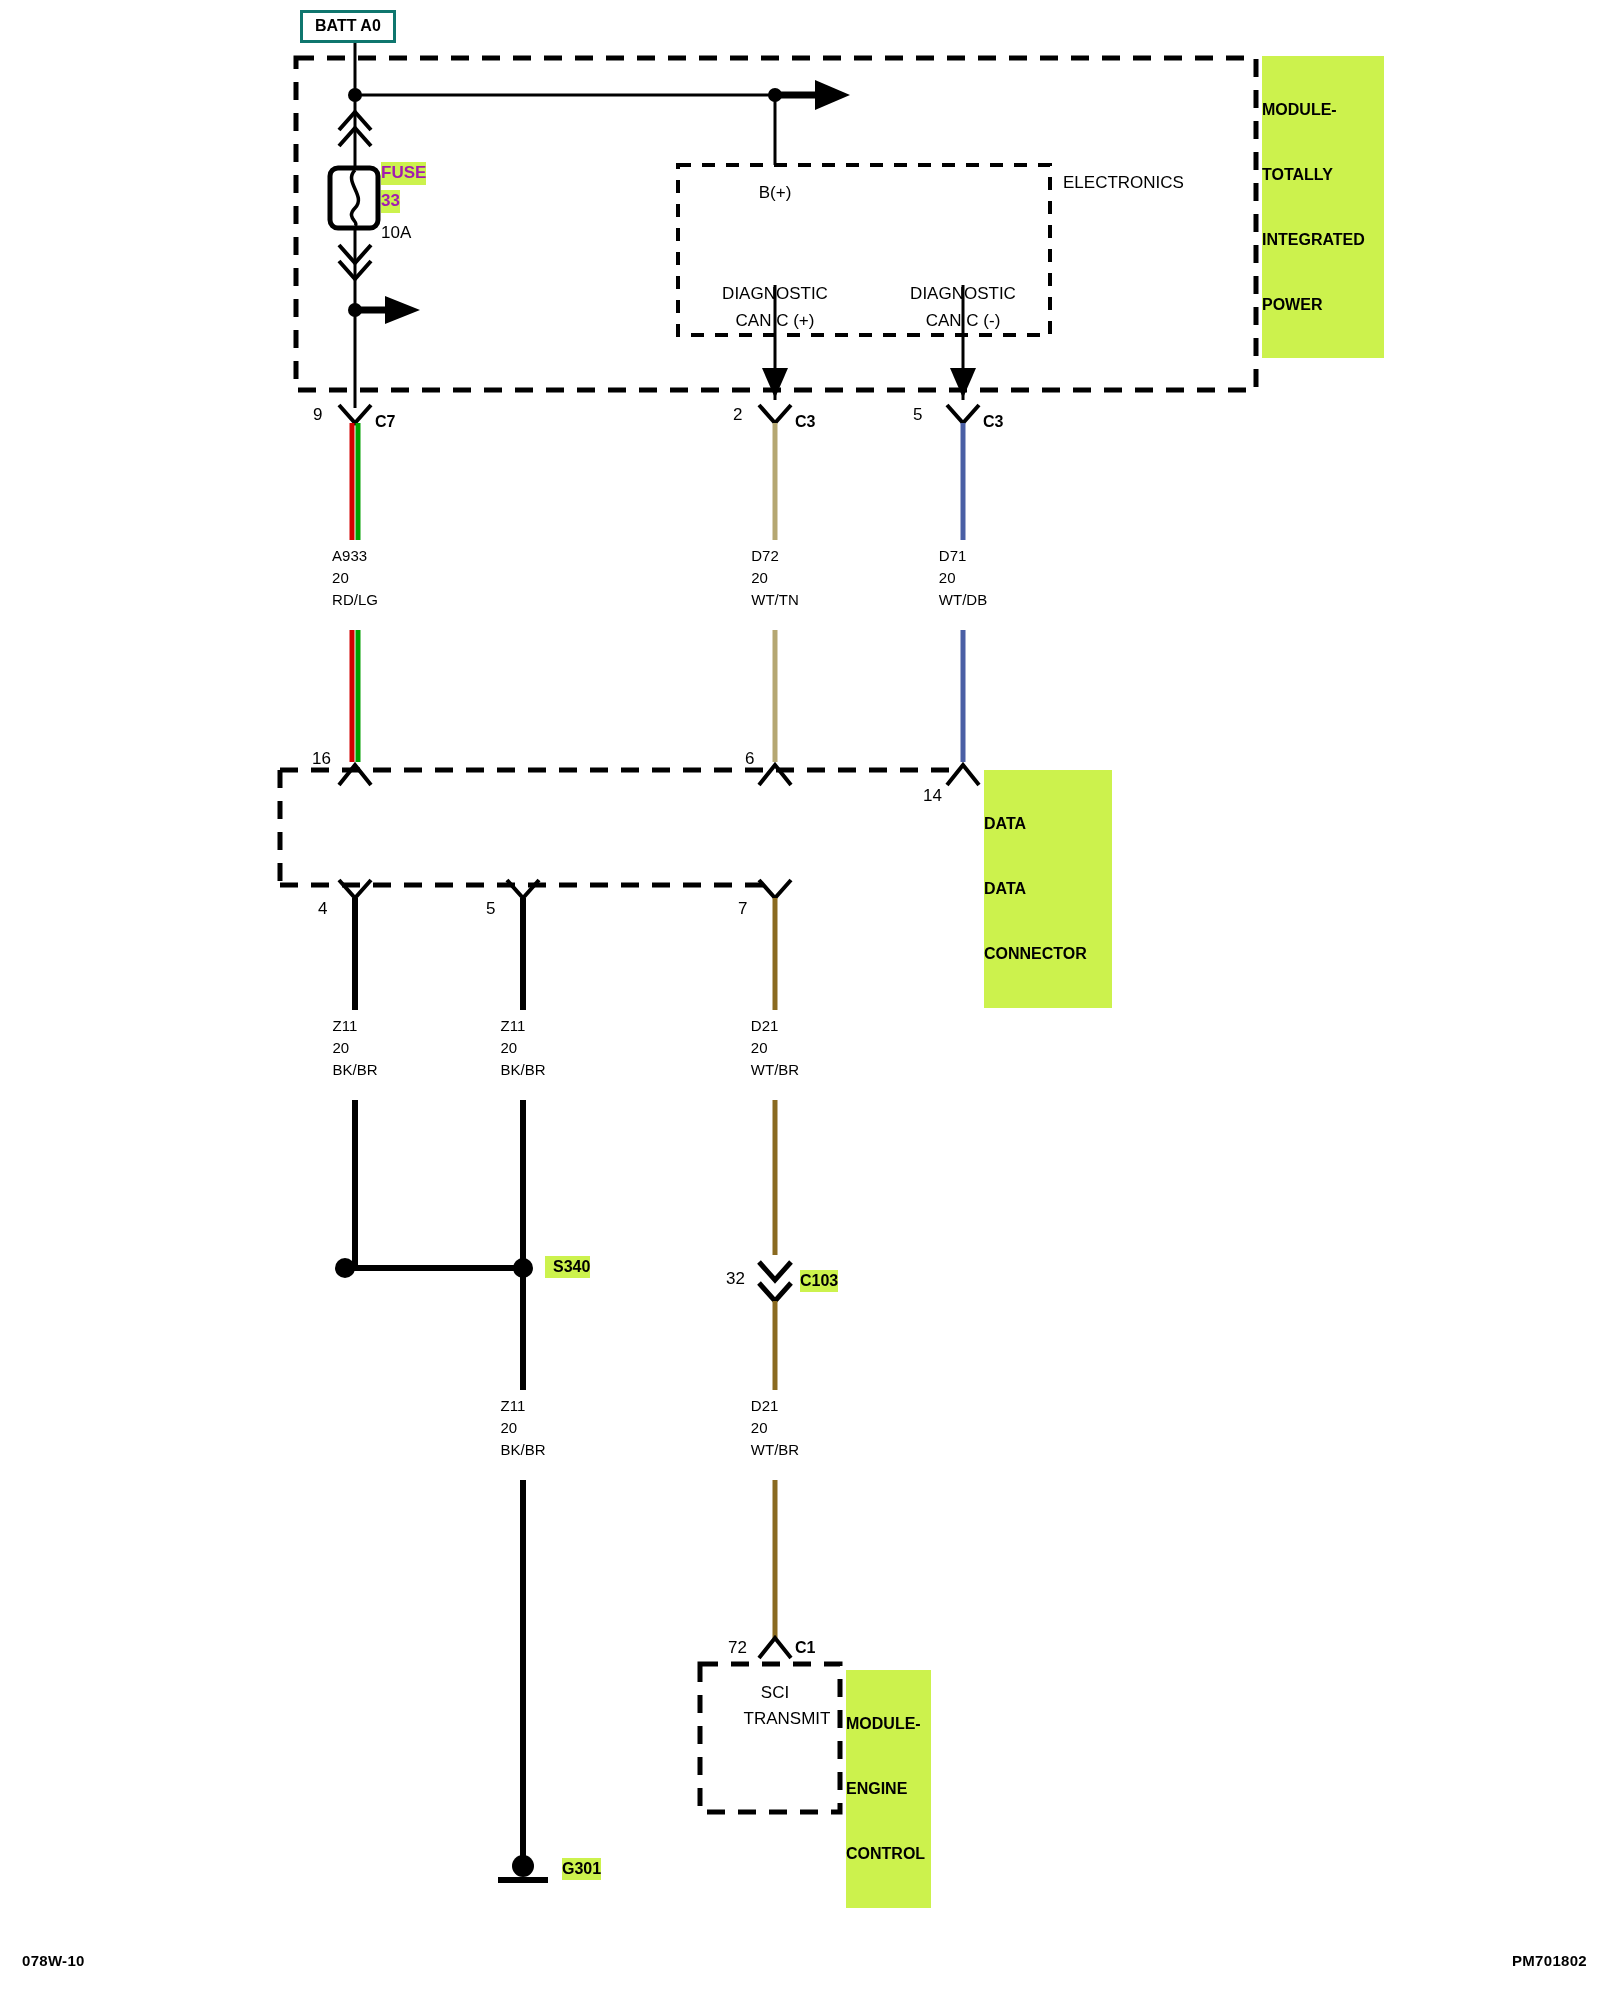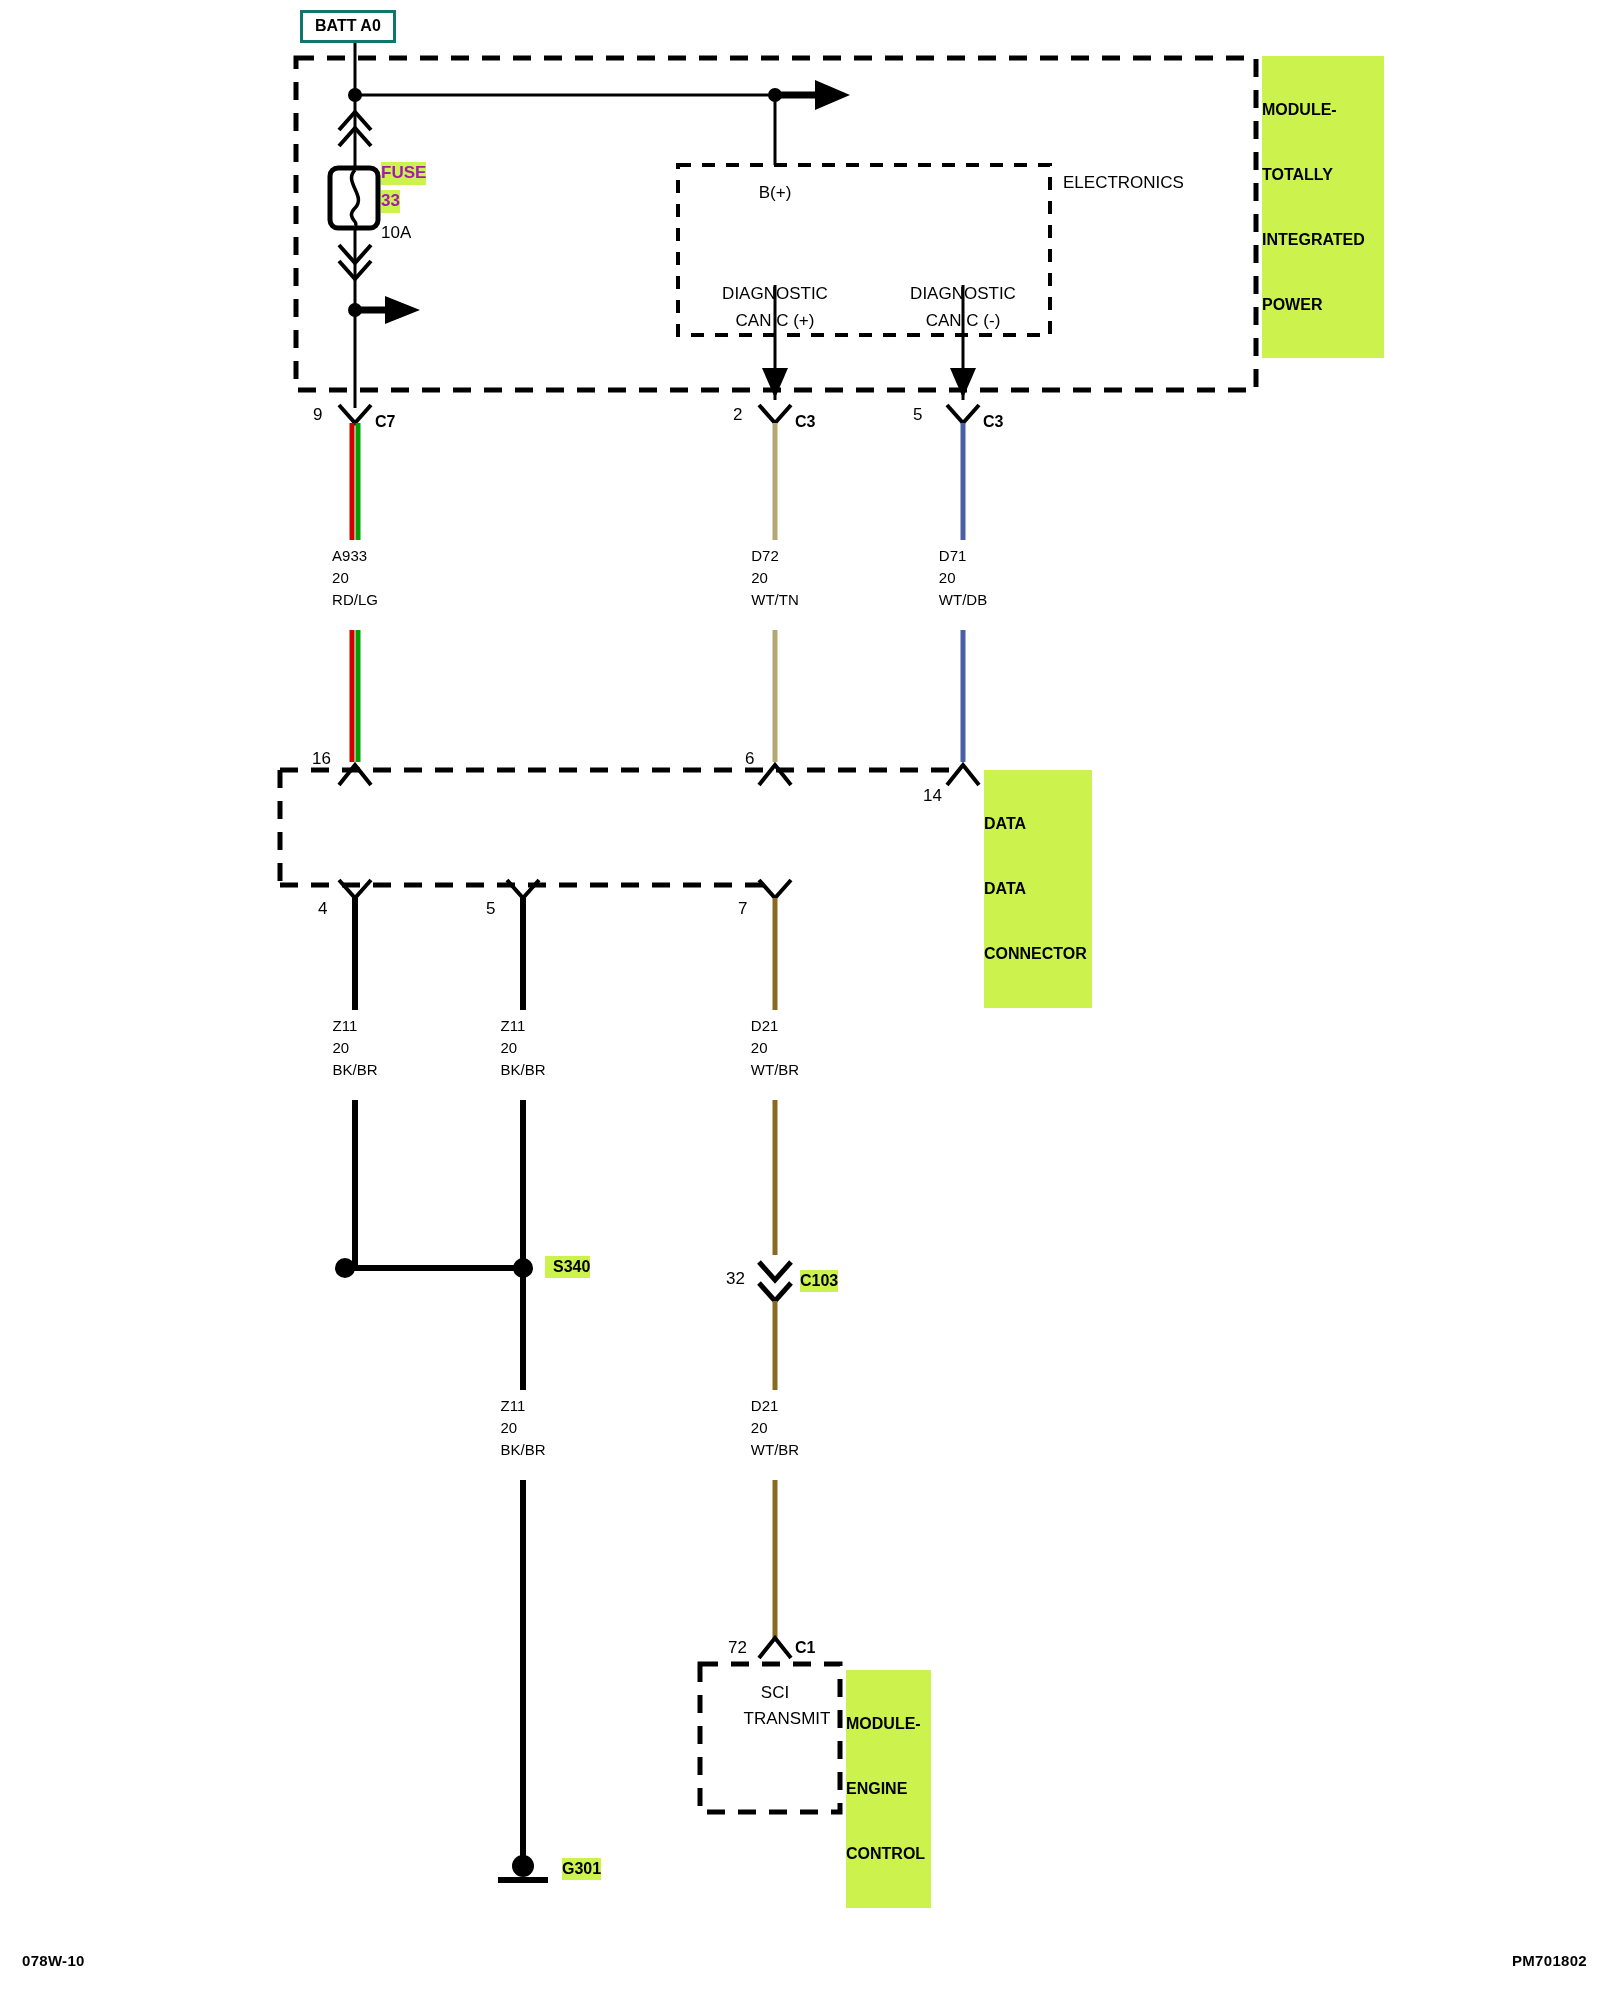--- a/index.html
+++ b/index.html
@@ -166,21 +166,21 @@
   <div class="wirelab" style="left:963px;top:545px;">
     <div>D71</div>
     <div>20</div>
     <div>WT/DB</div>
   </div>
 
   <div class="lbl t15" style="left:312px;top:748px;">16</div>
   <div class="lbl t15" style="left:745px;top:748px;">6</div>
   <div class="lbl t15" style="left:923px;top:785px;">14</div>
 
-  <div class="lbl blk hi" style="left:984px;top:770px;width:108px;">
+  <div class="lbl blk hi" style="left:984px;top:770px;width:128px;">
     <div>DATA</div>
     <div>DATA</div>
     <div>CONNECTOR</div>
   </div>
 
   <div class="lbl t15" style="left:318px;top:898px;">4</div>
   <div class="lbl t15" style="left:486px;top:898px;">5</div>
   <div class="lbl t15" style="left:738px;top:898px;">7</div>
 
   <div class="wirelab" style="left:355px;top:1015px;">

